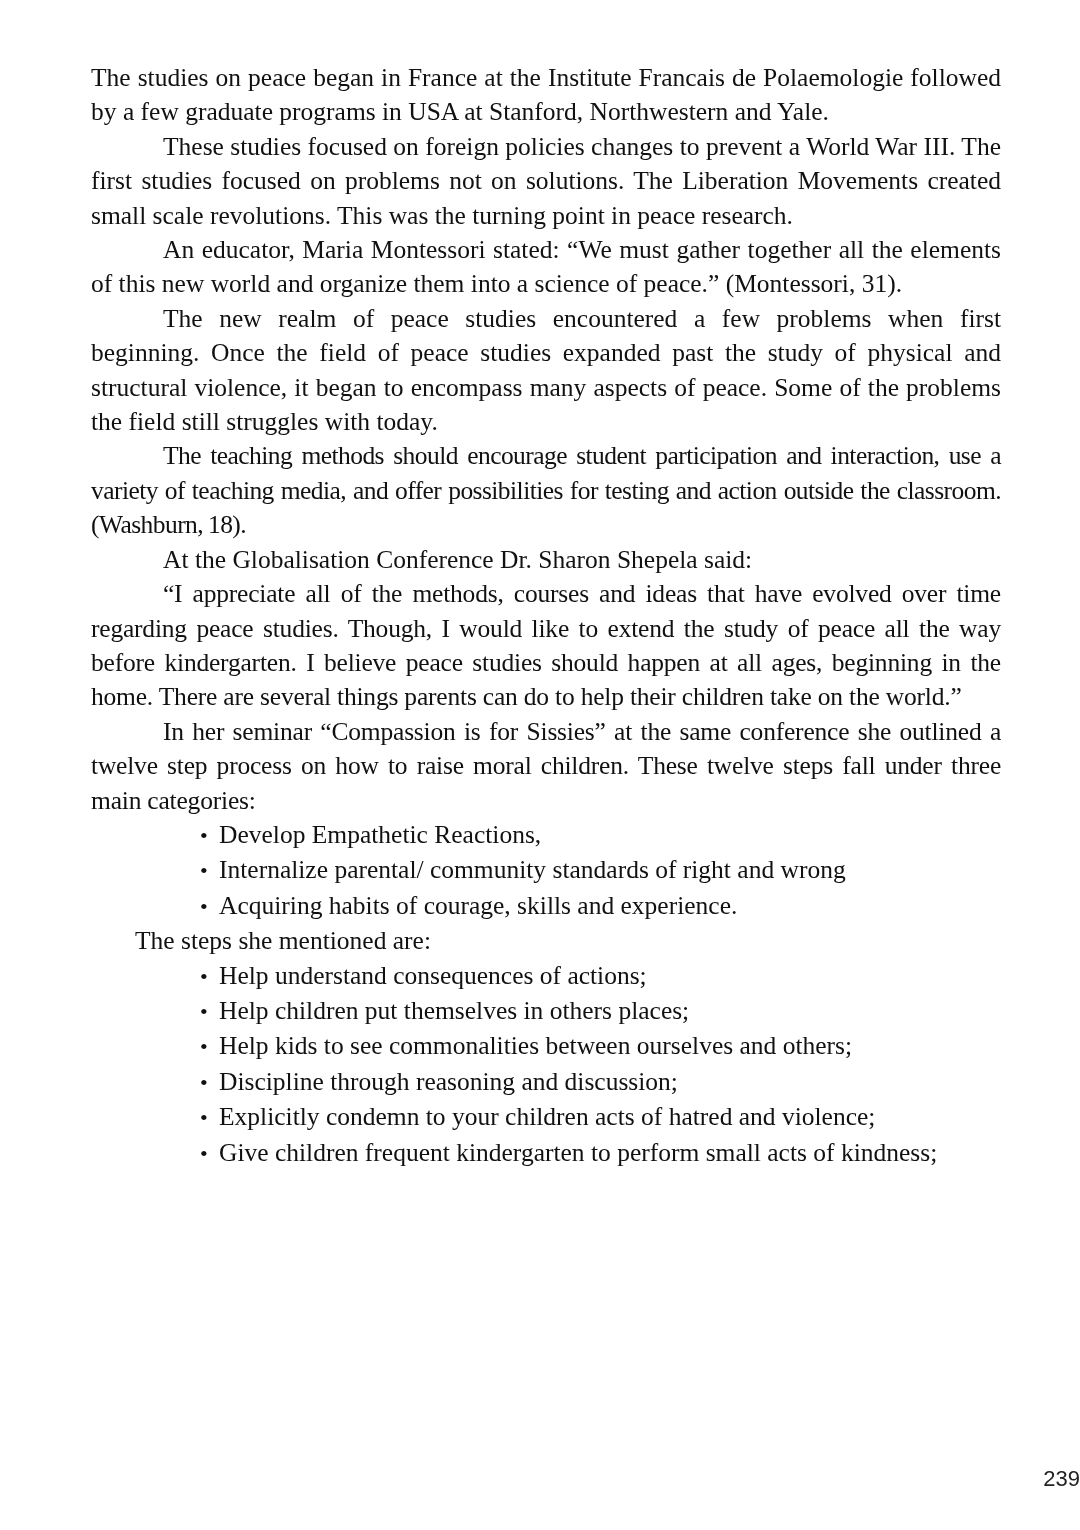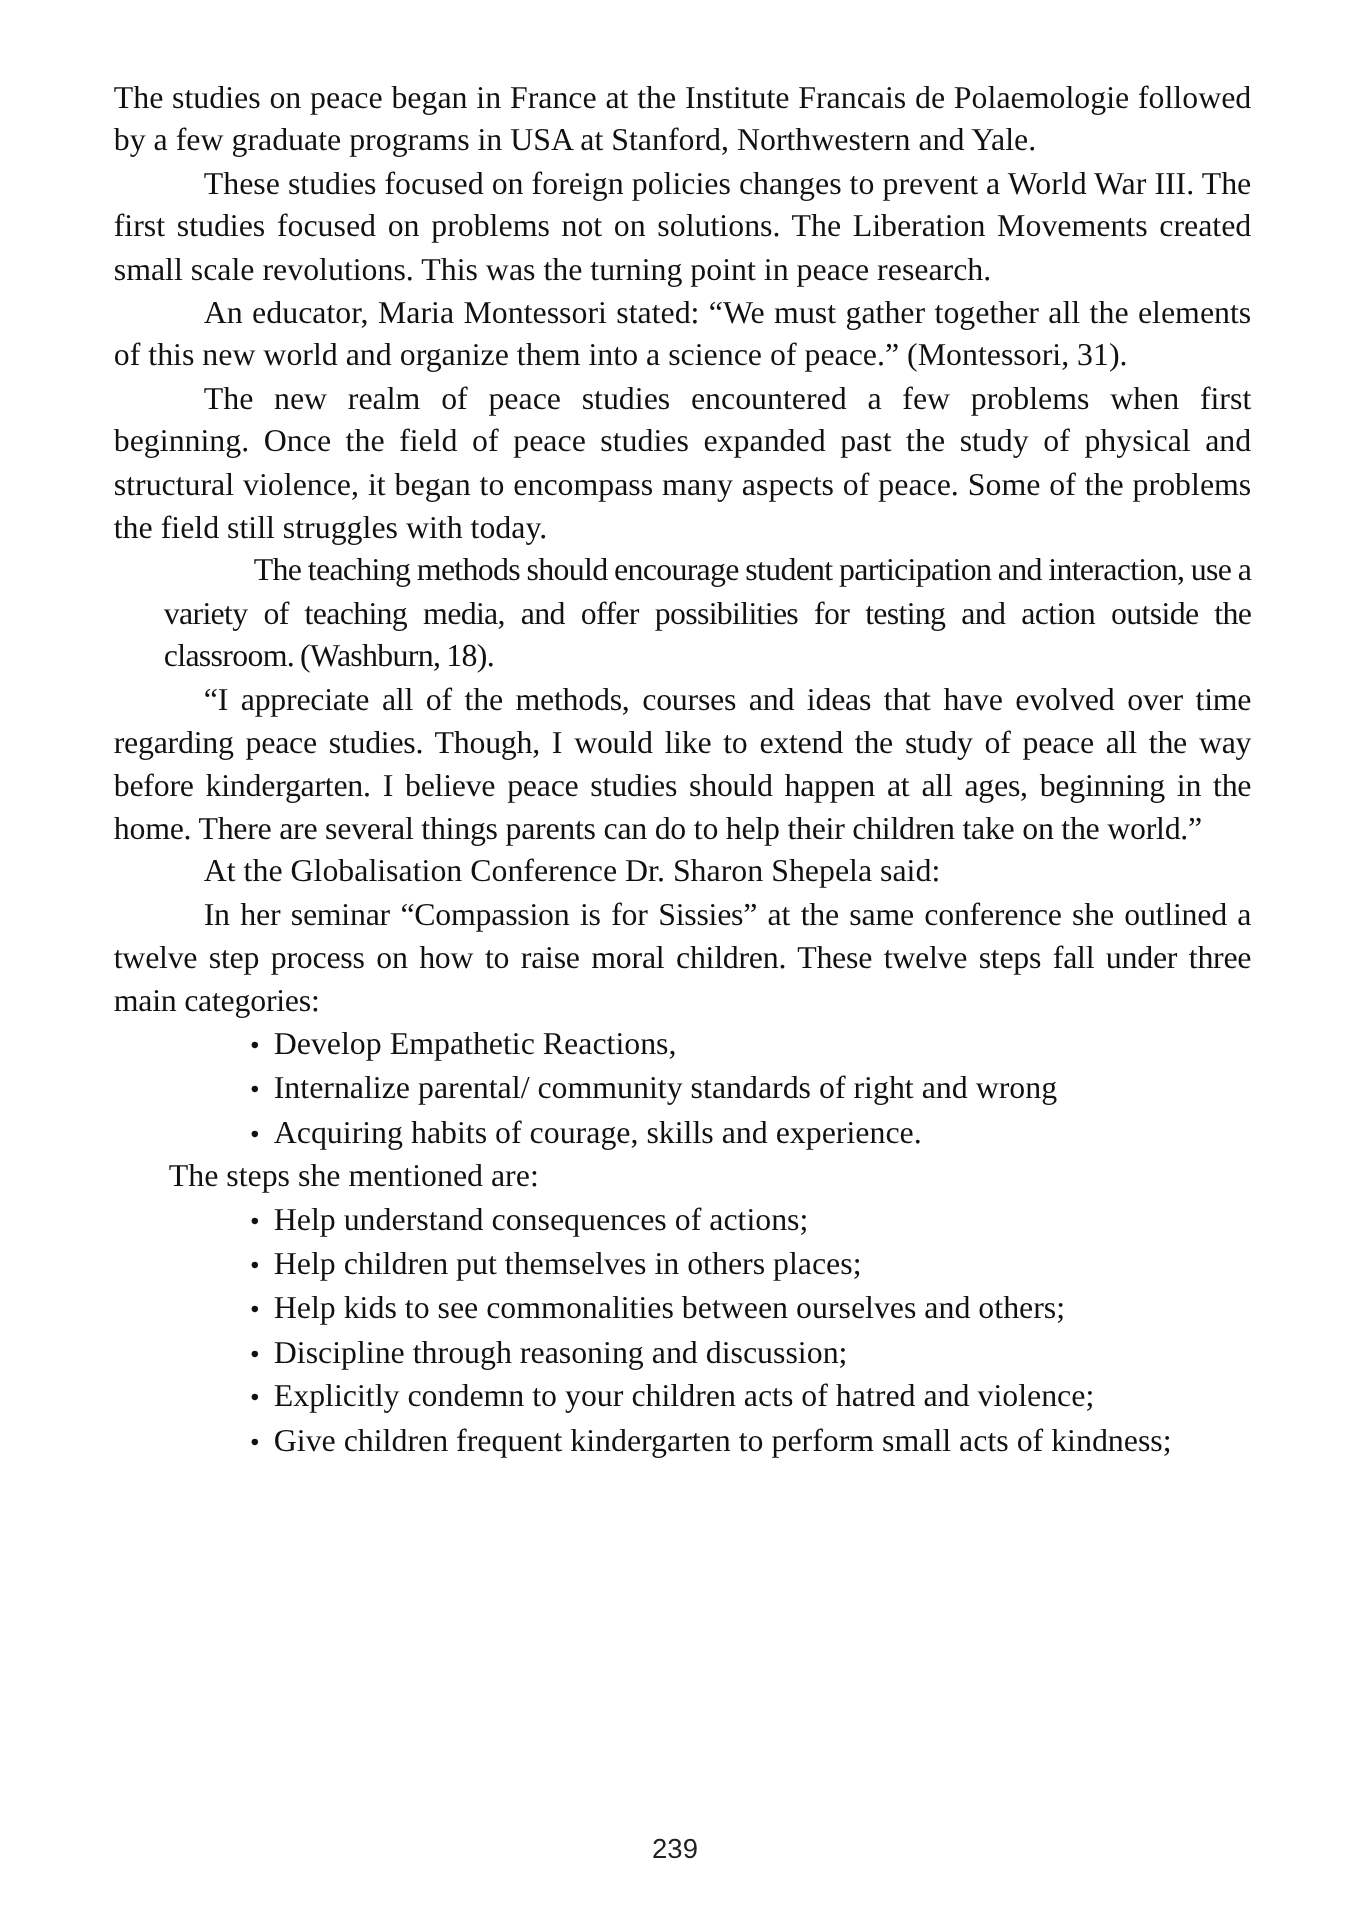--- a/index.html
+++ b/index.html
@@ -27,21 +27,20 @@
       margin: 0;
       text-align: justify;
       text-indent: 72px;
     }
     .para.no-indent {
       text-indent: 0;
     }
     .para.condensed {
       letter-spacing: -0.55px;
       word-spacing: -1px;
-      margin-left: 40px;
     }
     .para.condensed-soft {
       letter-spacing: -0.2px;
     }
     .list {
       margin: 0;
       padding: 0;
       list-style: none;
     }
     .list-item {
@@ -55,37 +54,37 @@
     }
     .sub-label {
       margin-left: 44px;
       white-space: nowrap;
     }
     .page-number {
       position: absolute;
       left: 0;
       width: 1080px;
       top: 1466px;
-      text-align: center;
+      text-align: right;
       font-family: "Liberation Sans", sans-serif;
       font-size: 22px;
       color: #222222;
     }
   </style>
 </head>
 <body>
 
 <div class="page">
   <p class="para no-indent">The studies on peace began in France at the Institute Francais de Polaemologie followed by a few graduate programs in USA at Stanford, Northwestern and Yale.</p>
   <p class="para">These studies focused on foreign policies changes to prevent a World War III. The first studies focused on problems not on solutions. The Liberation Movements created small scale revolutions. This was the turning point in peace research.</p>
   <p class="para">An educator, Maria Montessori stated: “We must gather together all the elements of this new world and organize them into a science of peace.” (Montessori, 31).</p>
   <p class="para">The new realm of peace studies encountered a few problems when first beginning. Once the field of peace studies expanded past the study of physical and structural violence, it began to encompass many aspects of peace. Some of the problems the field still struggles with today.</p>
   <p class="para condensed">The teaching methods should encourage student participation and interaction, use a variety of teaching media, and offer possibilities for testing and action outside the classroom. (Washburn, 18).</p>
+  <p class="para">At the Globalisation Conference Dr. Sharon Shepela said:</p>
   <p class="para condensed-soft">“I appreciate all of the methods, courses and ideas that have evolved over time regarding peace studies. Though, I would like to extend the study of peace all the way before kindergarten. I believe peace studies should happen at all ages, beginning in the home. There are several things parents can do to help their children take on the world.”</p>
-  <p class="para">At the Globalisation Conference Dr. Sharon Shepela said:</p>
   <p class="para condensed-soft">In her seminar “Compassion is for Sissies” at the same conference she outlined a twelve step process on how to raise moral children. These twelve steps fall under three main categories:</p>
 
   <ul class="list">
     <li class="list-item"><span class="bullet">•</span><span>Develop Empathetic Reactions,</span></li>
     <li class="list-item"><span class="bullet">•</span><span>Internalize parental/ community standards of right and wrong</span></li>
     <li class="list-item"><span class="bullet">•</span><span>Acquiring habits of courage, skills and experience.</span></li>
   </ul>
 
   <div class="sub-label">The steps she mentioned are:</div>
 

